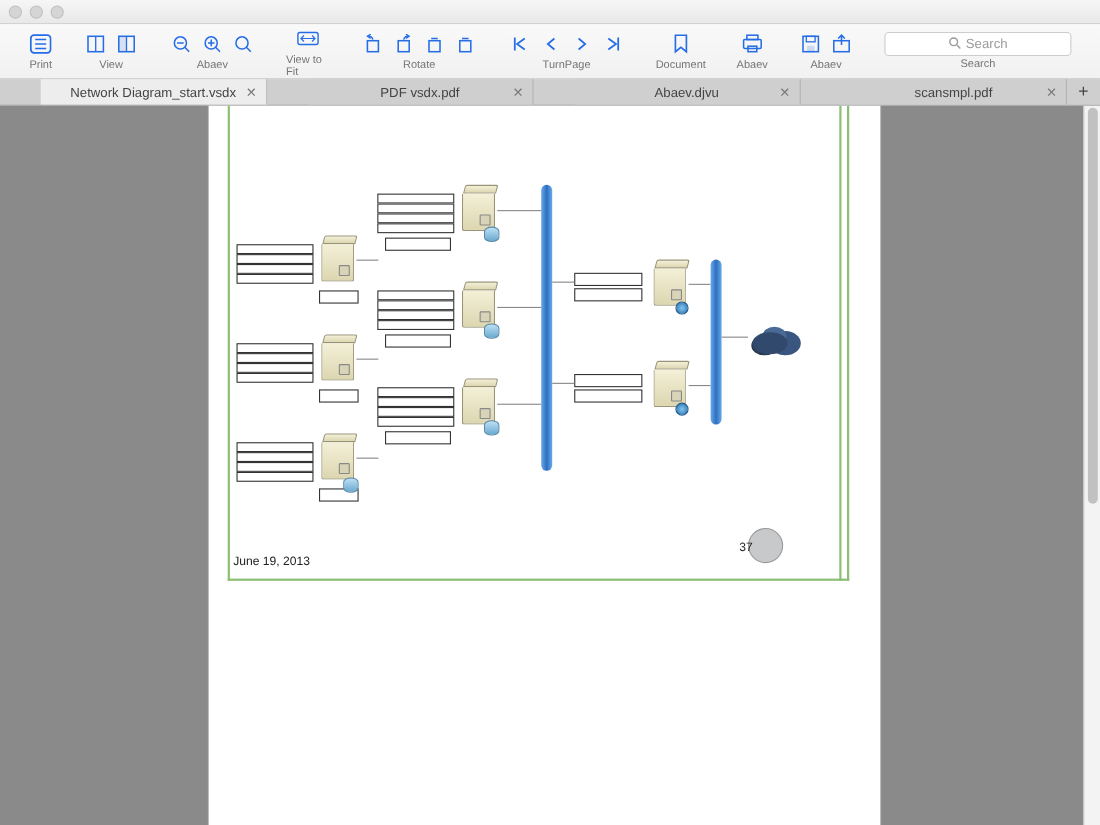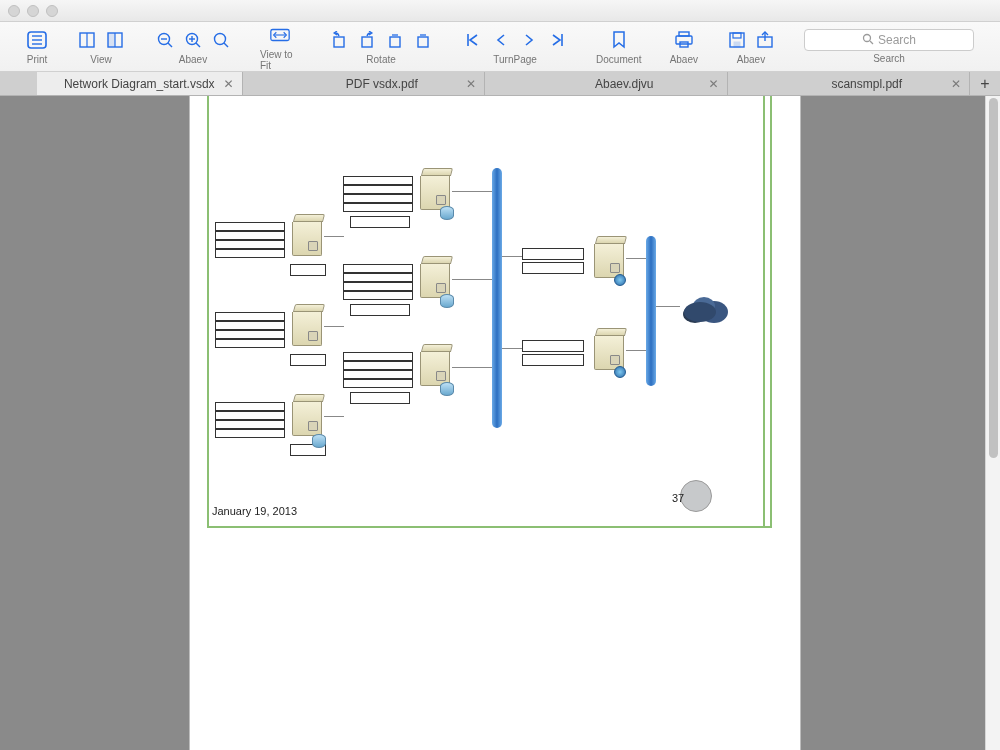--- a/index.html
+++ b/index.html
@@ -416,21 +416,21 @@
 
       <div class="cloud" style="left:490px; top:196px">
         <svg width="52" height="34" viewBox="0 0 52 34">
           <ellipse cx="15" cy="22" rx="12" ry="9" fill="#2a3b52"></ellipse>
           <ellipse cx="34" cy="20" rx="14" ry="11" fill="#3a5680"></ellipse>
           <ellipse cx="24" cy="14" rx="11" ry="9" fill="#4a6a96"></ellipse>
           <ellipse cx="20" cy="20" rx="16" ry="10" fill="#31496c"></ellipse>
         </svg>
       </div>
 
-      <div class="datestr" style="left:22px; top:409px">January 19, 2013</div>
+      <div class="datestr" style="left:22px; top:409px">June 19, 2013</div>
       <div class="circle" style="left:490px; top:384px"></div>
       <div class="datestr" style="left:482px; top:396px; font-size:11px">37</div>
 
     </div>
   </div>
 
   <div class="vscroll">
     <div class="vthumb" style="top:2px; height:360px"></div>
   </div>
 </div>

